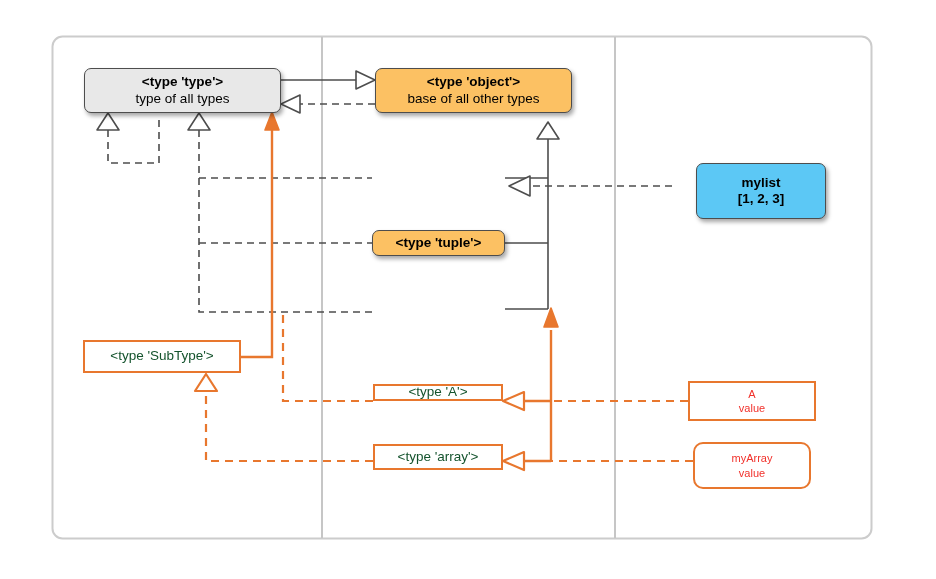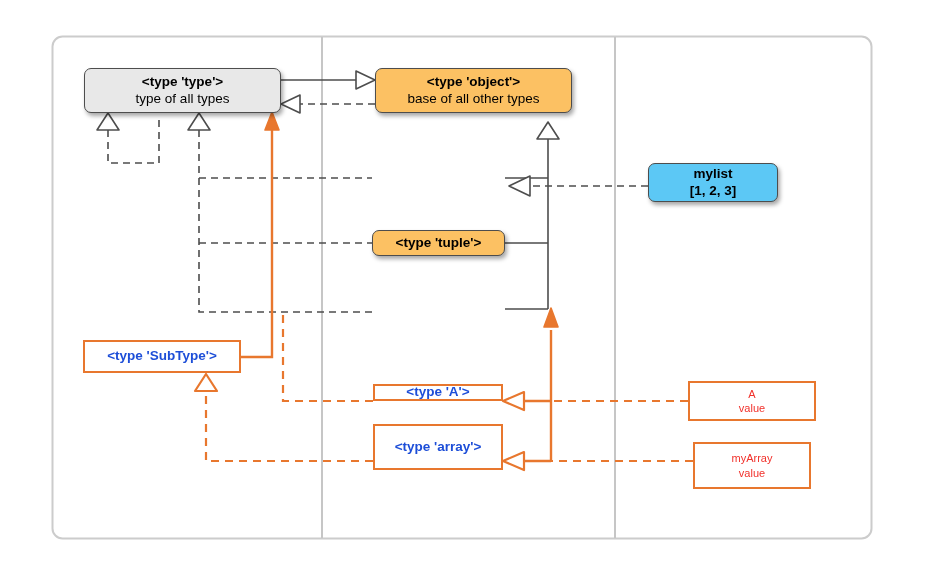--- a/index.html
+++ b/index.html
@@ -57,23 +57,23 @@
   .title-line {
     font-weight: bold;
     font-size: 13.5px;
     color: #000000;
   }
   .sub-line {
     font-size: 13.5px;
     color: #000000;
   }
   .red-text {
-    color: #1d4ed8;
+    color: #14532d;
     font-size: 13.5px;
-    font-weight: bold;
+    font-weight: normal;
   }
   .red-text-sm {
     color: #f1312b;
     font-size: 11px;
     font-weight: normal;
     line-height: 1.3;
   }
 </style>
 </head>
 <body>
@@ -147,40 +147,40 @@
     <div class="title-line">&lt;type 'object'&gt;</div>
     <div class="sub-line">base of all other types</div>
   </div>
 
 
   <div class="node node-solid node-orange" style="left:372px; top:230px; width:133px; height:26px;">
     <div class="title-line">&lt;type 'tuple'&gt;</div>
   </div>
 
 
-  <div class="node node-solid node-blue" style="left:648px; top:163px; width:130px; height:39px;">
+  <div class="node node-solid node-blue" style="left:696px; top:163px; width:130px; height:56px;">
     <div class="title-line">mylist</div>
     <div class="title-line">[1, 2, 3]</div>
   </div>
 
   <div class="node node-outline" style="left:83px; top:340px; width:158px; height:33px;">
     <div class="red-text">&lt;type 'SubType'&gt;</div>
   </div>
 
   <div class="node node-outline" style="left:373px; top:384px; width:130px; height:17px;">
     <div class="red-text">&lt;type 'A'&gt;</div>
   </div>
 
-  <div class="node node-outline" style="left:373px; top:424px; width:130px; height:46px;">
+  <div class="node node-outline" style="left:373px; top:444px; width:130px; height:26px;">
     <div class="red-text">&lt;type 'array'&gt;</div>
   </div>
 
   <div class="node node-outline" style="left:688px; top:381px; width:128px; height:40px;">
     <div class="red-text-sm">A</div>
     <div class="red-text-sm">value</div>
   </div>
 
-  <div class="node node-outline" style="left:693px; top:442px; width:118px; height:47px;">
+  <div class="node node-outline" style="left:693px; top:442px; width:118px; height:47px;border-radius:10px;">
     <div class="red-text-sm">myArray</div>
     <div class="red-text-sm">value</div>
   </div>
 
 </div>
 
 </body></html>

